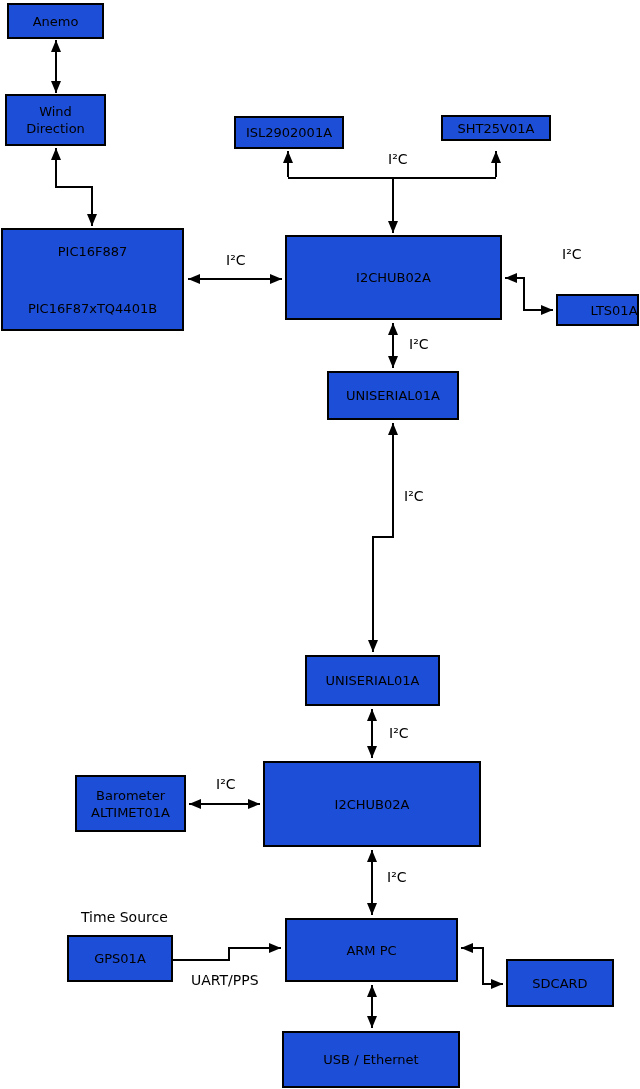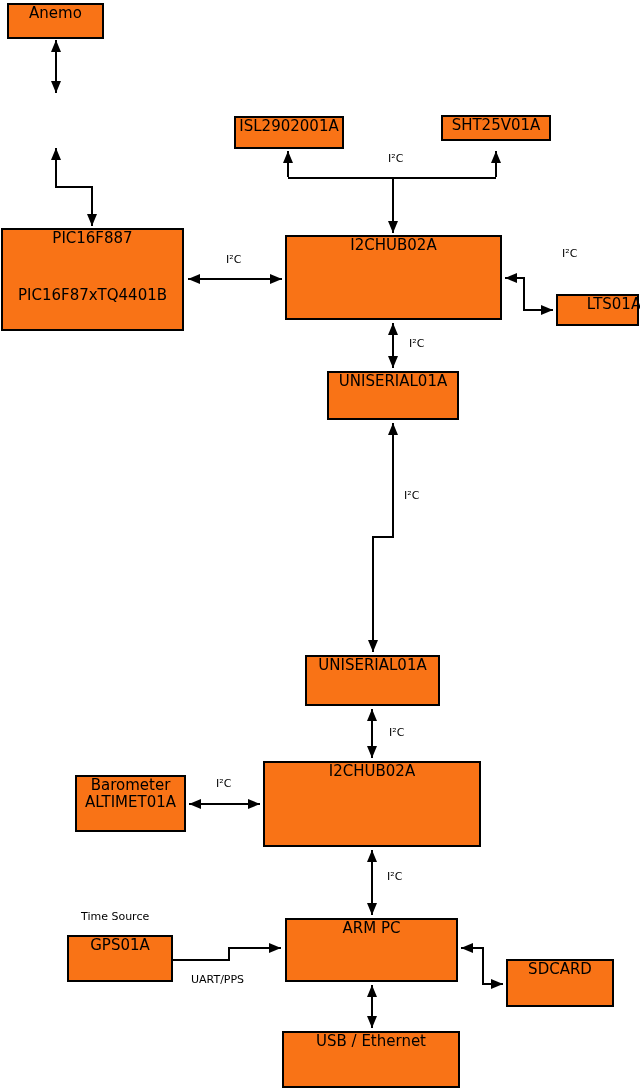--- a/index.html
+++ b/index.html
@@ -13,33 +13,33 @@
     position: absolute; left: 0; top: 0;
     width: 640px; height: 1089px;
   }
   #connector-layer {
     position: absolute; left: 0; top: 0;
     width: 640px; height: 1089px;
   }
   .node {
     position: absolute;
     box-sizing: border-box;
-    background: #f97316;
+    background: #1d4ed8;
     border: 2px solid #000000;
     color: #000000;
     display: flex; flex-direction: column;
-    align-items: center; justify-content: flex-start;
+    align-items: center; justify-content: center;
     text-align: center;
-    font-size: 15px; line-height: 17px;
+    font-size: 13px; line-height: 17px;
     white-space: nowrap;
   }
   .edge-label {
     position: absolute;
     color: #000000;
-    font-size: 11px; line-height: 14px;
+    font-size: 14px; line-height: 14px;
     white-space: nowrap;
   }
   
   #n-anemo        { left: 7px;   top: 3px;    width: 97px;  height: 36px; }
   #n-wind         { left: 5px;   top: 94px;   width: 101px; height: 52px; }
   #n-pic          { left: 1px;   top: 228px;  width: 183px; height: 103px; gap: 40px; }
   #n-isl          { left: 234px; top: 116px;  width: 110px; height: 33px; }
   #n-sht          { left: 441px; top: 115px;  width: 110px; height: 26px; }
   #n-hub1         { left: 285px; top: 235px;  width: 217px; height: 85px; }
   #n-lts          { left: 556px; top: 294px;  width: 83px;  height: 32px; padding-left: 33px; }
@@ -91,20 +91,24 @@
       <path d="M372 985 V1028" marker-start="url(#ah)" marker-end="url(#ah)"></path>
       <path d="M173 960 H229 V948 H281" marker-end="url(#ah)"></path>
       <path d="M461 948 H483 V984 H503" marker-start="url(#ah)" marker-end="url(#ah)"></path>
     </g>
   </svg>
 
   <div class="node" id="n-anemo">
     <span>Anemo</span>
   </div>
 
+  <div class="node" id="n-wind">
+    <span>Wind</span>
+    <span>Direction</span>
+  </div>
 
   <div class="node" id="n-pic">
     <span>PIC16F887</span>
     <span>PIC16F87xTQ4401B</span>
   </div>
 
   <div class="node" id="n-isl">
     <span>ISL2902001A</span>
   </div>
 

